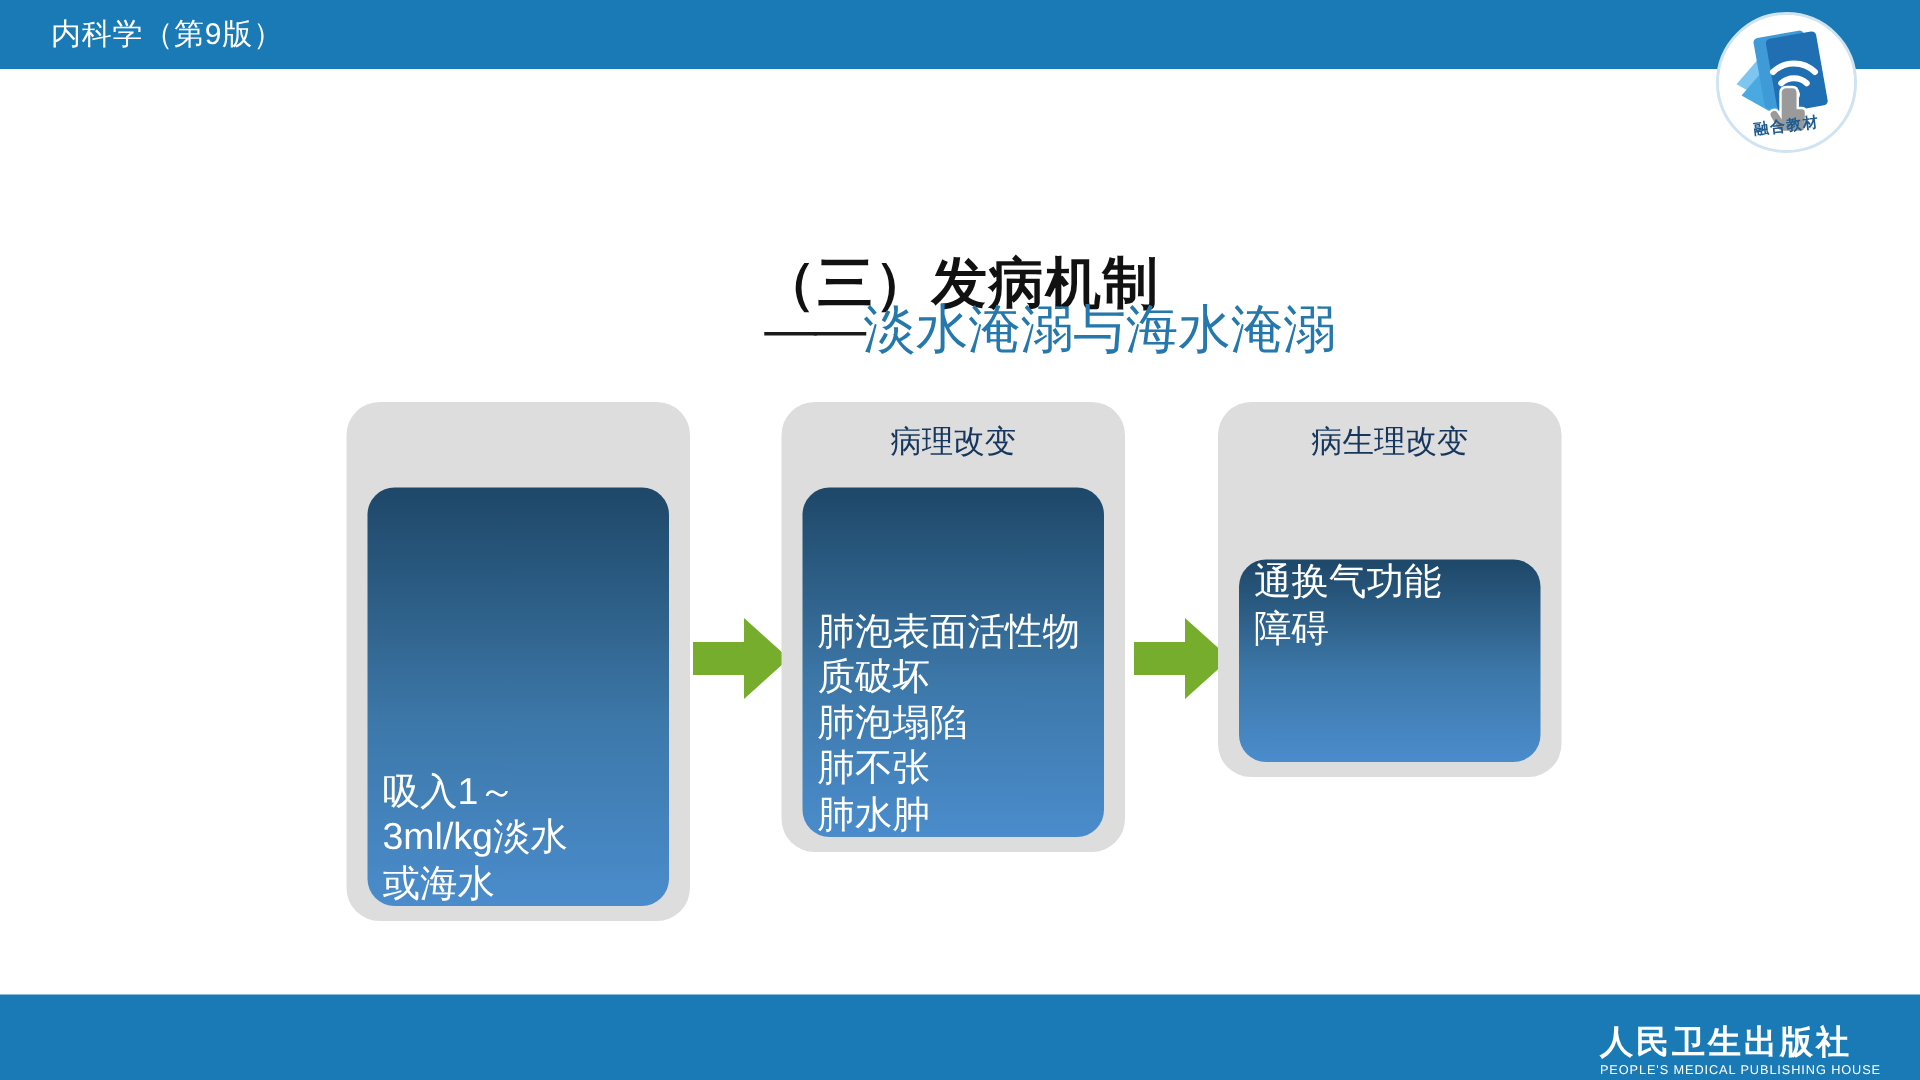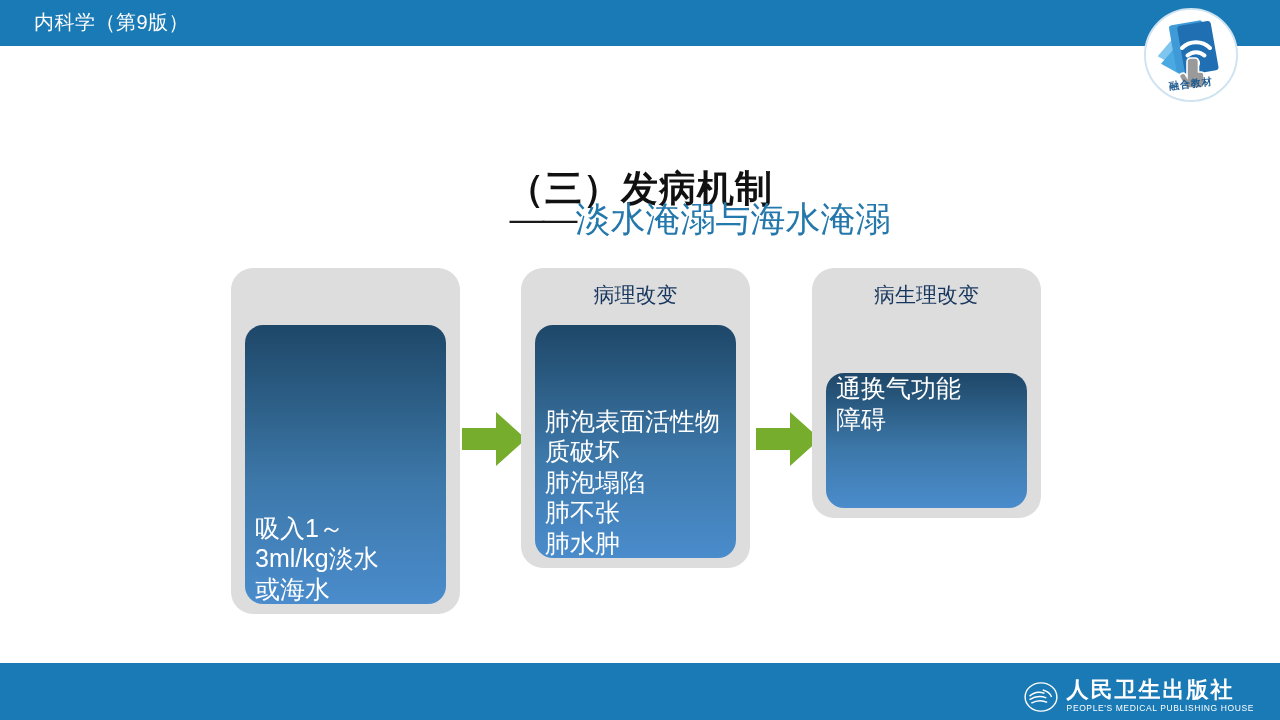--- a/index.html
+++ b/index.html
@@ -142,22 +142,23 @@
     left: 0; top: 663px;
     width: 1280px;
     height: 57px;
     background: #1a7ab5;
   }
   .pub-logo {
     position: absolute;
     right: 26px; top: 676px;
     height: 36px;
     display: flex;
-    align-items: flex-end;
+    align-items: center;
     gap: 8px;
+    flex-direction: column;
   }
   .pub-emblem { width: 36px; height: 30px; }
   .pub-names { display: flex; flex-direction: column; line-height: 1; }
   .pub-cn {
     font-size: 22px;
     font-weight: bold;
     color: #ffffff;
     font-family: "Liberation Serif", "DejaVu Serif", serif;
     letter-spacing: 2px;
     white-space: nowrap;

